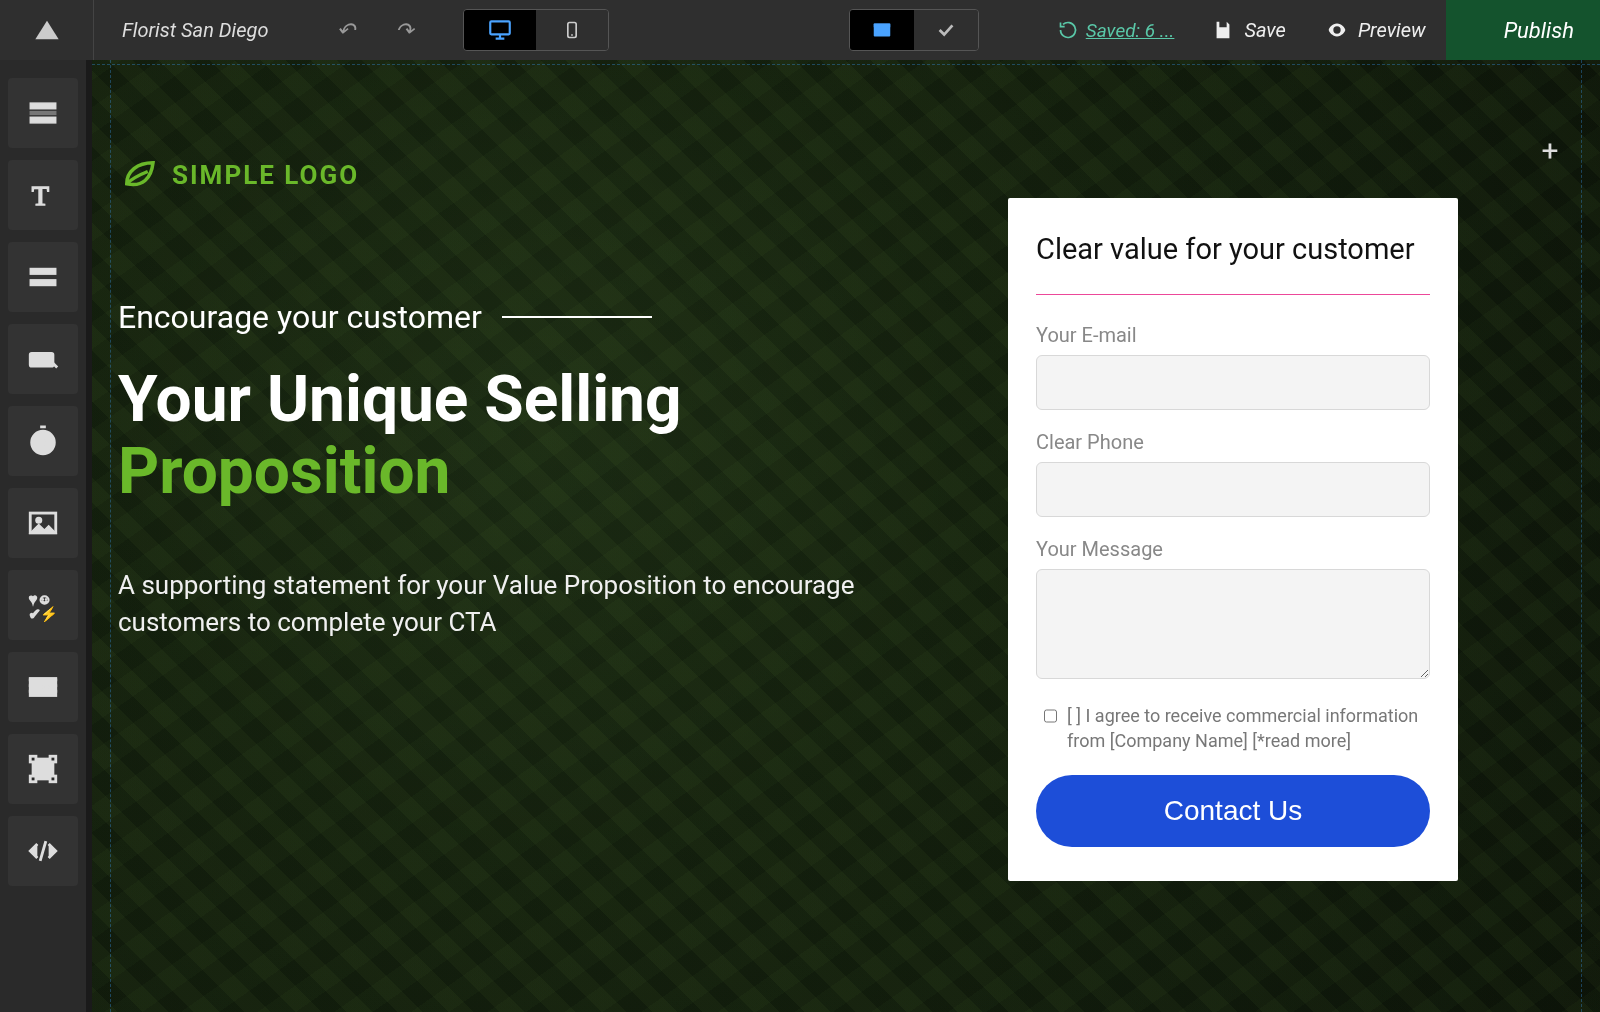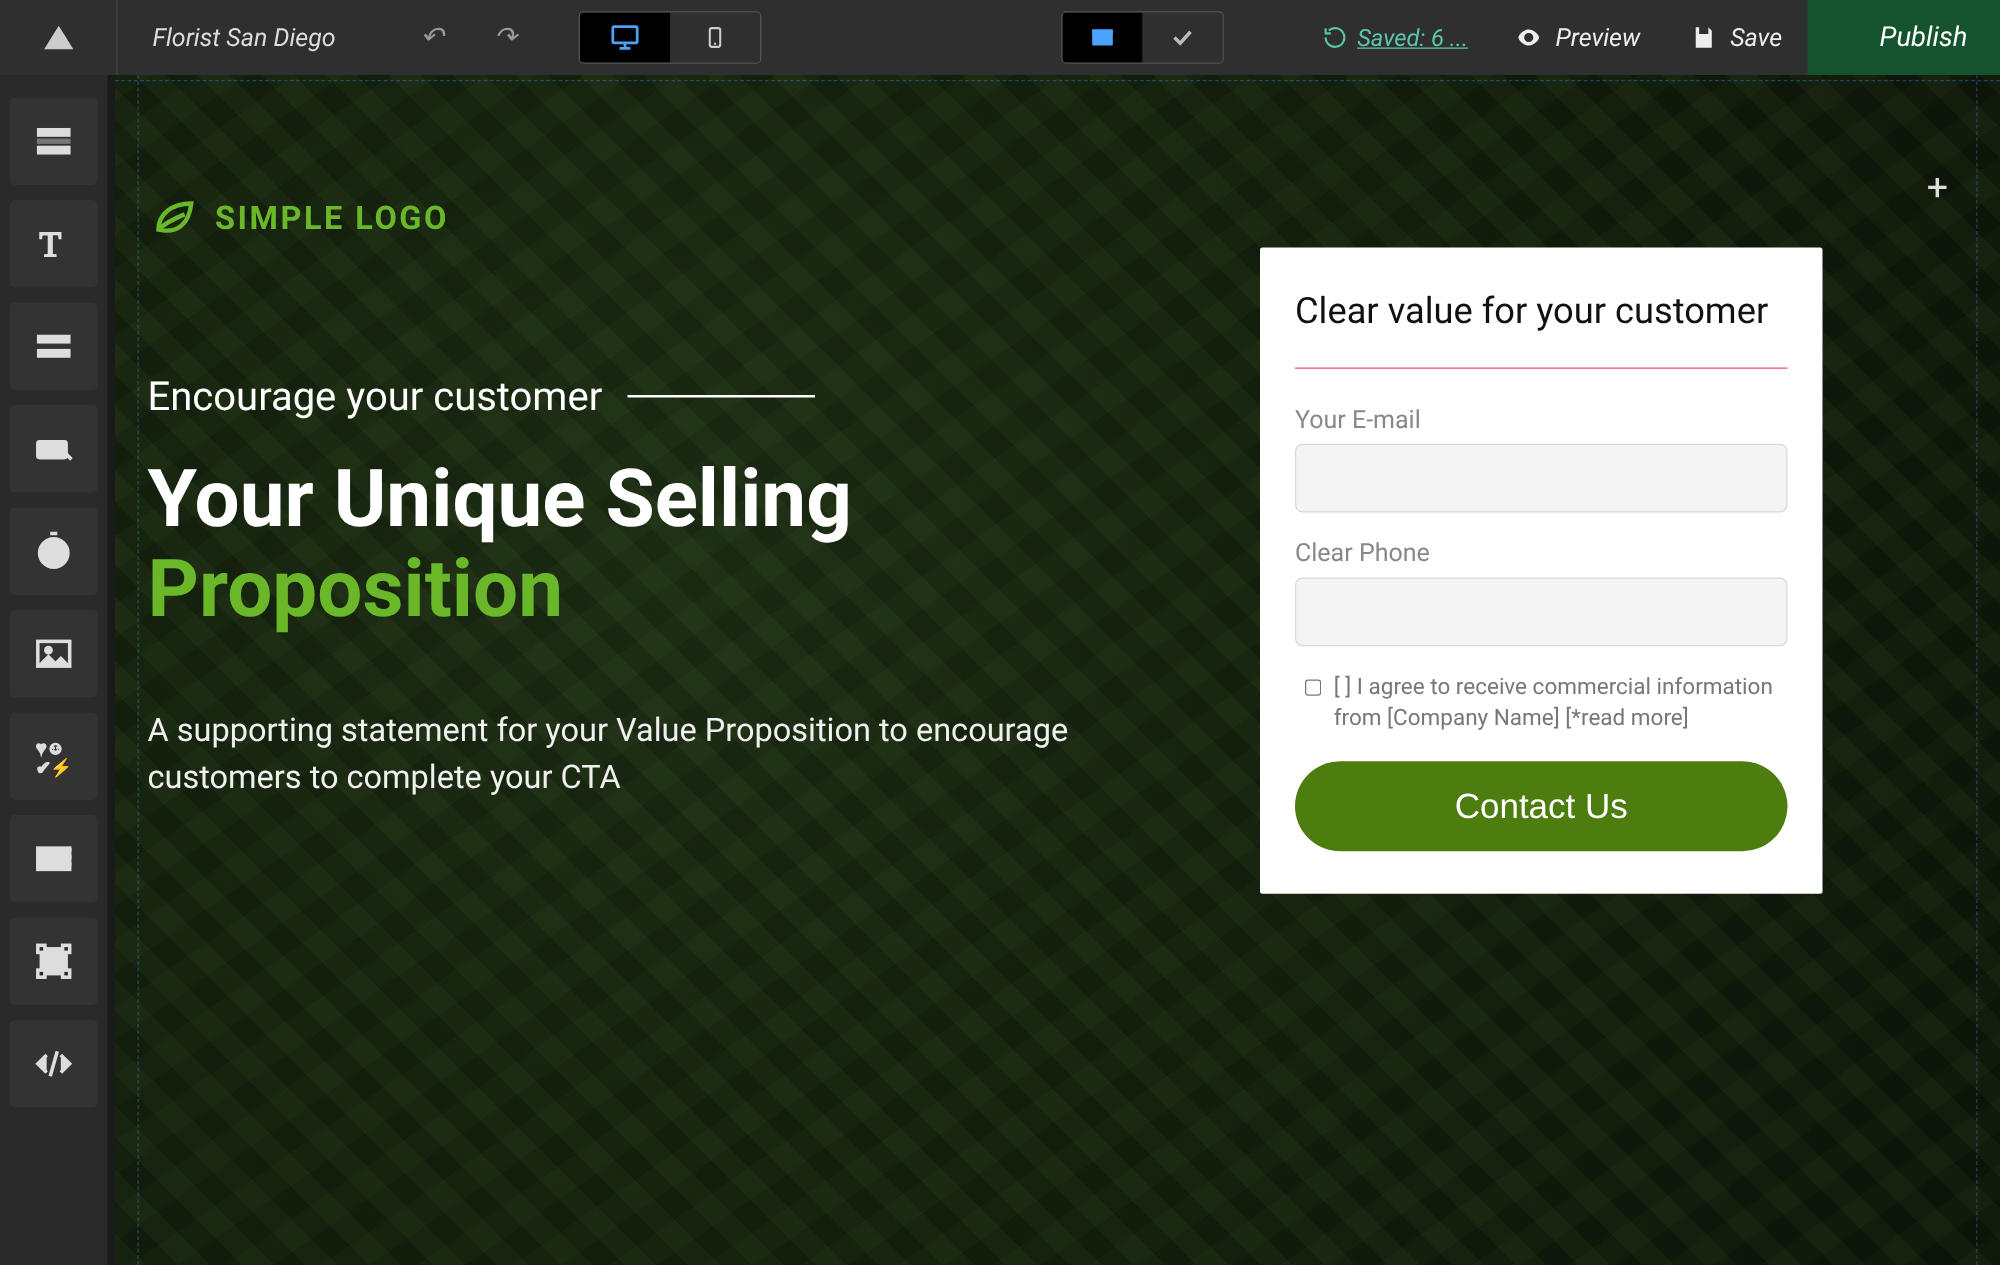--- a/index.html
+++ b/index.html
@@ -136,21 +136,21 @@
     width:100%; border:1px solid #d8d8d8; background:#f4f4f4; border-radius:6px;
     padding:16px; font-size:18px; font-family:inherit; resize:none;
   }
   .form-card textarea { height:110px; resize:both; }
   .form-card .consent {
     display:flex; gap:10px; font-size:18px; color:#777; line-height:1.4;
     margin:14px 0 22px 8px;
   }
   .form-card .consent input { width:18px; height:18px; margin-top:4px; }
   .form-card .submit {
-    width:100%; background:#4d7c0f; color:#fff; border:none; border-radius:40px;
+    width:100%; background:#1d4ed8; color:#fff; border:none; border-radius:40px;
     font-size:28px; padding:20px 0; cursor:pointer;
   }
 </style>
 </head>
 <body>
 
 <div class="topbar">
   <div class="logo-area">
     <svg viewBox="0 0 24 24">
         <path d="M2 20 L12 4 L22 20 Z"></path>
@@ -198,29 +198,29 @@
   <div class="right-area">
     <div class="saved">
       <svg viewBox="0 0 24 24" width="20" height="20" fill="none" stroke="#5ac8a8" stroke-width="2">
           <path d="M3 12a9 9 0 1 0 3-6.7"></path>
           <polyline points="3 3 3 8 8 8"></polyline>
         </svg>
       <span> Saved: 6 ...</span>
     </div>
     <div class="tbtn">
       <svg viewBox="0 0 24 24">
+          <path d="M5 3h11l3 3v15H5zM8 3v6h8V3zM8 13h8v6H8z"></path>
+        </svg>
+      <span>Save</span>
+    </div>
+    <div class="tbtn">
+      <svg viewBox="0 0 24 24">
           <path d="M12 5c-5 0-9 5-9 7s4 7 9 7 9-5 9-7-4-7-9-7zm0 11a4 4 0 1 1 0-8 4 4 0 0 1 0 8z"></path>
         </svg>
       <span>Preview</span>
-    </div>
-    <div class="tbtn">
-      <svg viewBox="0 0 24 24">
-          <path d="M5 3h11l3 3v15H5zM8 3v6h8V3zM8 13h8v6H8z"></path>
-        </svg>
-      <span>Save</span>
     </div>
     <div class="publish">
       <svg viewBox="0 0 24 24">
           <path d="M12 19V7m0 0l-5 5m5-5l5 5M5 5h14"></path>
         </svg>
       <span>Publish</span>
     </div>
   </div>
 </div>
 
@@ -321,20 +321,24 @@
     <div class="form-card">
       <h2>Clear value for your customer</h2>
       <div class="field">
         <label>Your E-mail</label>
         <input type="text" style="">
       </div>
       <div class="field">
         <label>Clear Phone</label>
         <input type="text" style="">
       </div>
+      <div class="field">
+        <label>Your Message</label>
+        <textarea style=""></textarea>
+      </div>
       <div class="consent">
         <input type="checkbox" style="">
         <span>[ ] I agree to receive commercial information from [Company Name] [*read more]</span>
       </div>
       <button class="submit">Contact Us</button>
     </div>
   </div>
 </div>
 
 </body></html>

